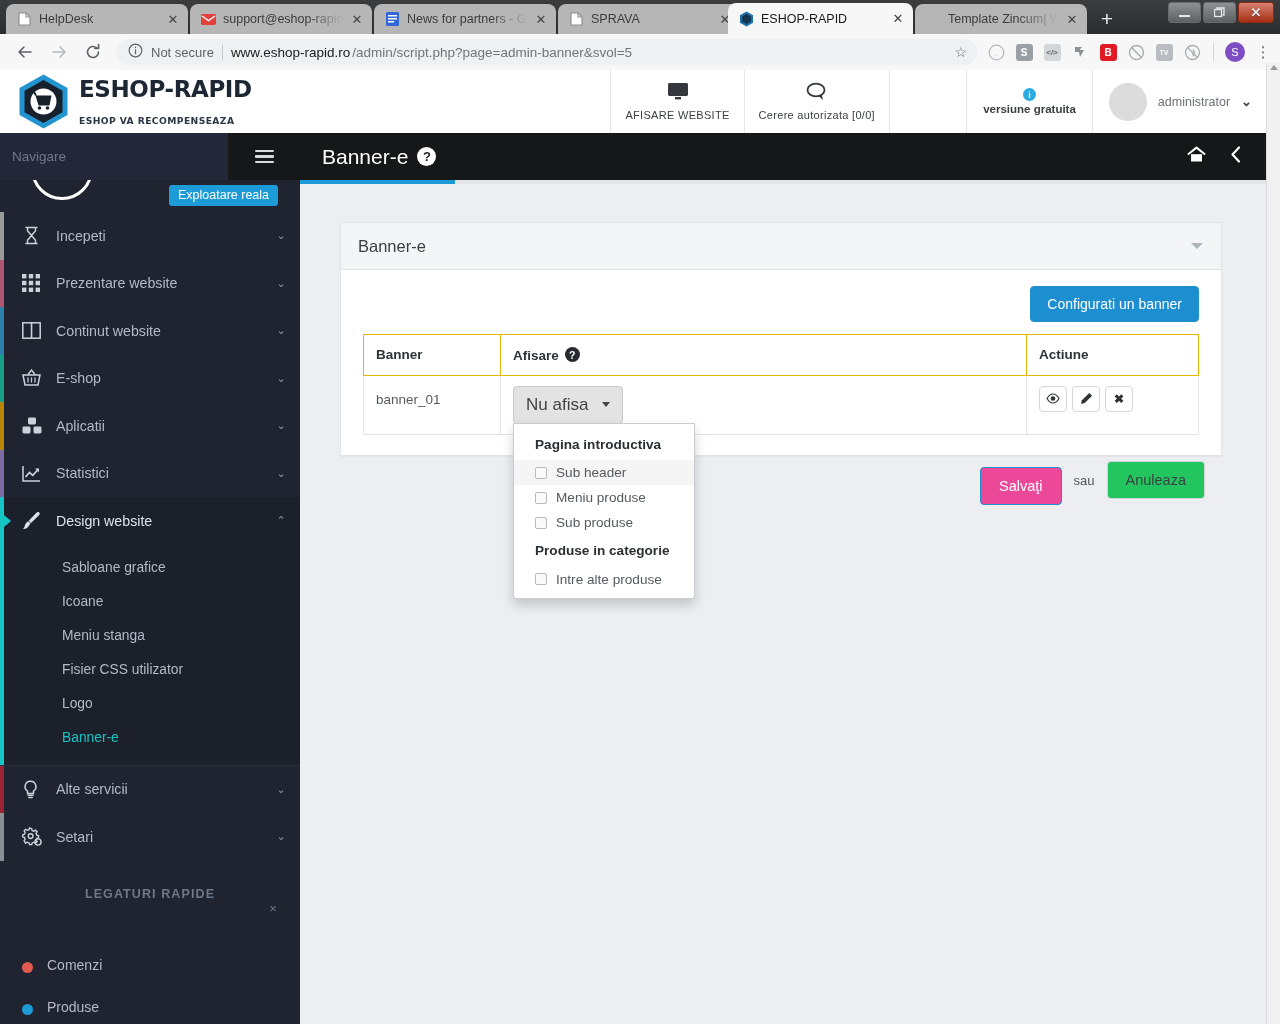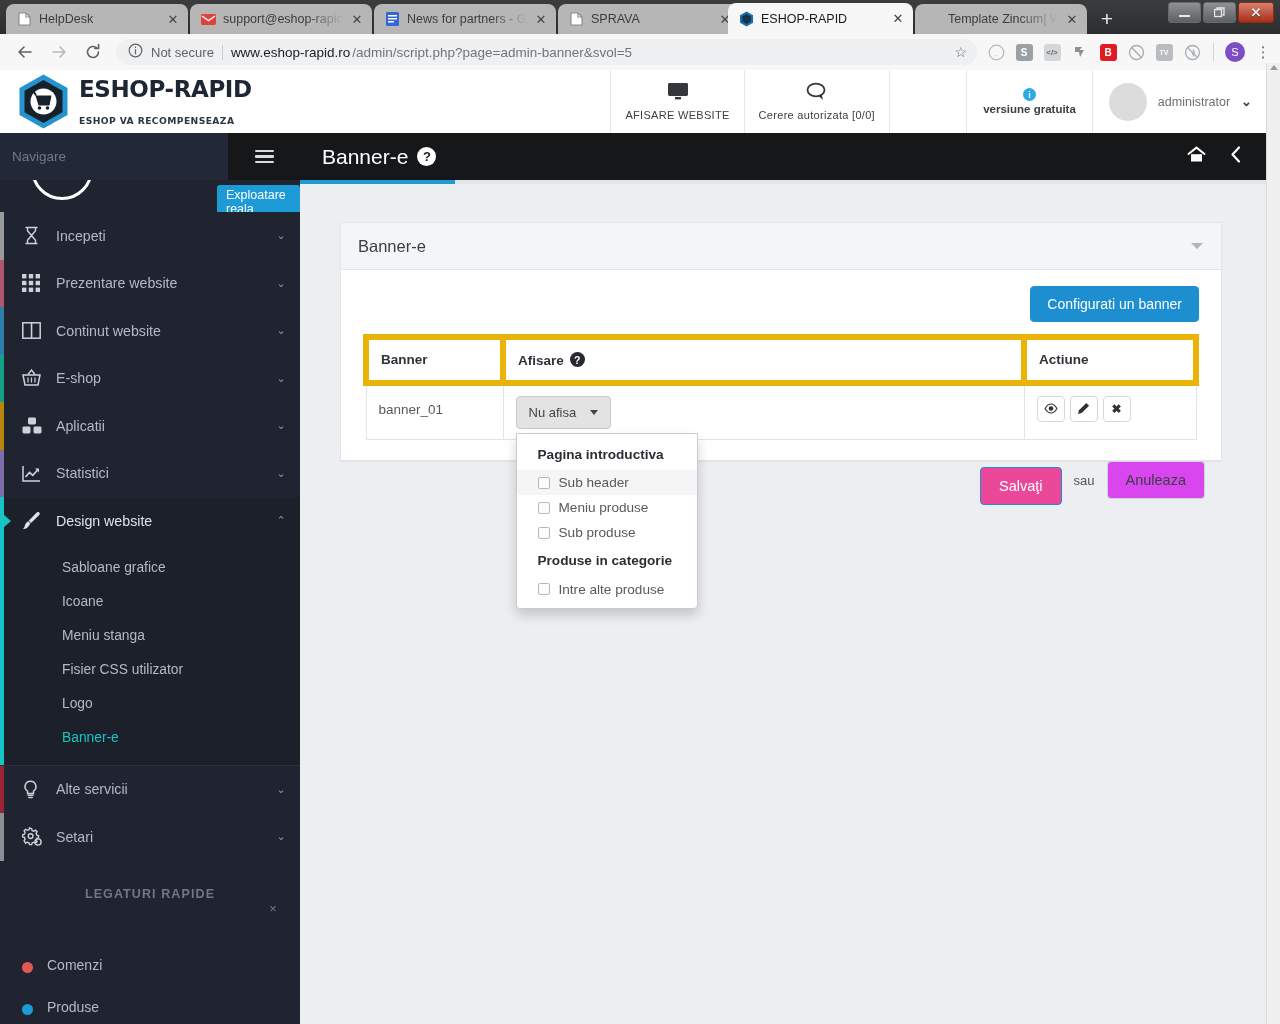--- a/index.html
+++ b/index.html
@@ -115,21 +115,21 @@
   .side-head .stitle { color:#6f7888; font-size:13.5px; padding-left:12px; flex:1 1 auto; }
   .side-head .burger { width:72px; height:47px; background:#161719; display:flex; align-items:center;
                        justify-content:center; }
   .burger-lines { width:19px; }
   .burger-lines i { display:block; height:2.5px; background:#d8dade; margin:3px 0; border-radius:1px; }
 
   .side-scrollcap { position:absolute; left:0; top:47px; width:300px; height:32px; overflow:hidden; }
   .cap-circle { position:absolute; left:31px; top:-42px; width:62px; height:62px;
                 border:3px solid #fff; border-radius:50%; }
   .cap-badge { position:absolute; left:169px; top:5px; background:#1d9bd7; color:#fff;
-               font-size:12.5px; padding:3px 9px 4px; border-radius:3px;margin-left:48px; }
+               font-size:12.5px; padding:3px 9px 4px; border-radius:3px; }
 
   .nav-list { position:absolute; left:0; top:79px; width:300px; }
   .nav-item { position:relative; height:47.5px; display:flex; align-items:center;
               padding-left:22px; color:#b4bac4; font-size:14.2px; }
   .nav-item .accent { position:absolute; left:0; top:0; width:4px; height:100%; }
   .nav-item .nicon { width:34px; flex:0 0 34px; display:flex; align-items:center; color:#cdd2da; }
   .nav-item .nlabel { flex:1 1 auto; }
   .nav-item .nchev { width:38px; flex:0 0 38px; text-align:center; color:#8d96a5; font-size:11px; }
   .nav-item.open { background:#1b202b; }
   .nav-item.open .nlabel, .nav-item.open .nicon { color:#dfe3e9; }
@@ -159,34 +159,34 @@
                 display:flex; align-items:center; padding:0 18px 0 17px; }
   .panel-head .ptitle2 { font-size:16.5px; color:#3b3f44; flex:1 1 auto; }
   .panel-head .pcaret { width:0; height:0; border-left:6px solid transparent;
                         border-right:6px solid transparent; border-top:6px solid #aeb4bb; }
   .panel-body { padding:16px 22px 20px; background:#fff; }
   .btn-row { display:flex; justify-content:flex-end; margin-bottom:12px; }
   .btn-primary { background:#1d8fd1; color:#fff; border:1px solid #1d8fd1; border-radius:4px;
                  font-size:14px; padding:9px 16px; }
   .tbl { width:100%; border-collapse:collapse; font-size:13.5px; }
   .tbl th { text-align:left; font-size:13.5px; color:#2e3338; font-weight:bold;
-            padding:12px 0 12px 12px; border:6px solid #eab308; }
+            padding:12px 0 12px 12px; border:1px solid #eab308; }
   .tbl td { padding:10px 0 10px 12px; border:1px solid #e2e4e7; color:#55595e;
             vertical-align:top; }
   .qbadge { display:inline-flex; width:15px; height:15px; border-radius:50%; background:#262a2e;
             color:#fff; font-size:10.5px; font-weight:bold; align-items:center;
             justify-content:center; margin-left:6px; vertical-align:1px; }
   .col-banner { width:137px; }
   .col-action { width:172px; }
   .cell-banner { font-size:13.5px; color:#55595e; padding-top:16px !important; }
 
   .dd-wrap { position:relative; }
   .dd-toggle { display:inline-flex; align-items:center; gap:14px; background:#e3e3e3;
                border:1px solid #c9c9c9; border-radius:4px; padding:8px 12px;
-               font-size:13px; color:#444; }
+               font-size:17px; color:#444; }
   .dd-caret { width:0; height:0; border-left:4px solid transparent; border-right:4px solid transparent;
               border-top:5px solid #444; }
   .dd-menu { position:absolute; left:0; top:37px; width:182px; background:#fff;
              border:1px solid #c8ccd0; border-radius:0 0 4px 4px;
              box-shadow:0 6px 12px rgba(0,0,0,.175); padding:5px 0 6px; z-index:40; }
   .dd-header { font-size:13.6px; font-weight:bold; color:#2a2f34; padding:6px 12px 6px 21px;
                line-height:1.45; }
   .dd-opt { display:flex; align-items:center; gap:9px; padding:5px 12px 5px 21px;
             font-size:13.6px; color:#555a5f; }
   .dd-opt.hl { background:#f5f5f5; }
@@ -194,21 +194,21 @@
                 border-radius:2px; }
 
   .acts { display:flex; gap:5px; }
   .act-btn { width:28px; height:26px; border:1px solid #d5d8db; border-radius:4px; background:#fff;
              display:flex; align-items:center; justify-content:center; font-size:12px; color:#2f3337; }
 
   .save-row { position:absolute; left:680px; top:271px; display:flex; align-items:center; gap:12px; }
   .btn-save { background:#ec4899; color:#fff; border:1px solid #1d8fd1; border-radius:4px;
               font-size:14.5px; padding:10px 18px;margin-top:12px; }
   .sau { font-size:13px; color:#52565a; }
-  .btn-cancel { background:#d946ef; color:#3b3f44; border:1px solid #d2d5d8; border-radius:4px;
+  .btn-cancel { background:#22c55e; color:#3b3f44; border:1px solid #d2d5d8; border-radius:4px;
                 font-size:14.5px; padding:10px 18px; }
 
   
   .pscroll { position:absolute; right:0; top:63px; width:14px; height:961px; background:#f0f0f0;
              border-left:1px solid #dcdcdc; }
   .pscroll .up { position:absolute; top:2px; left:3px; width:0; height:0;
                  border-left:4px solid transparent; border-right:4px solid transparent;
                  border-bottom:5px solid #9a9a9a; }
 </style>
 </head>

